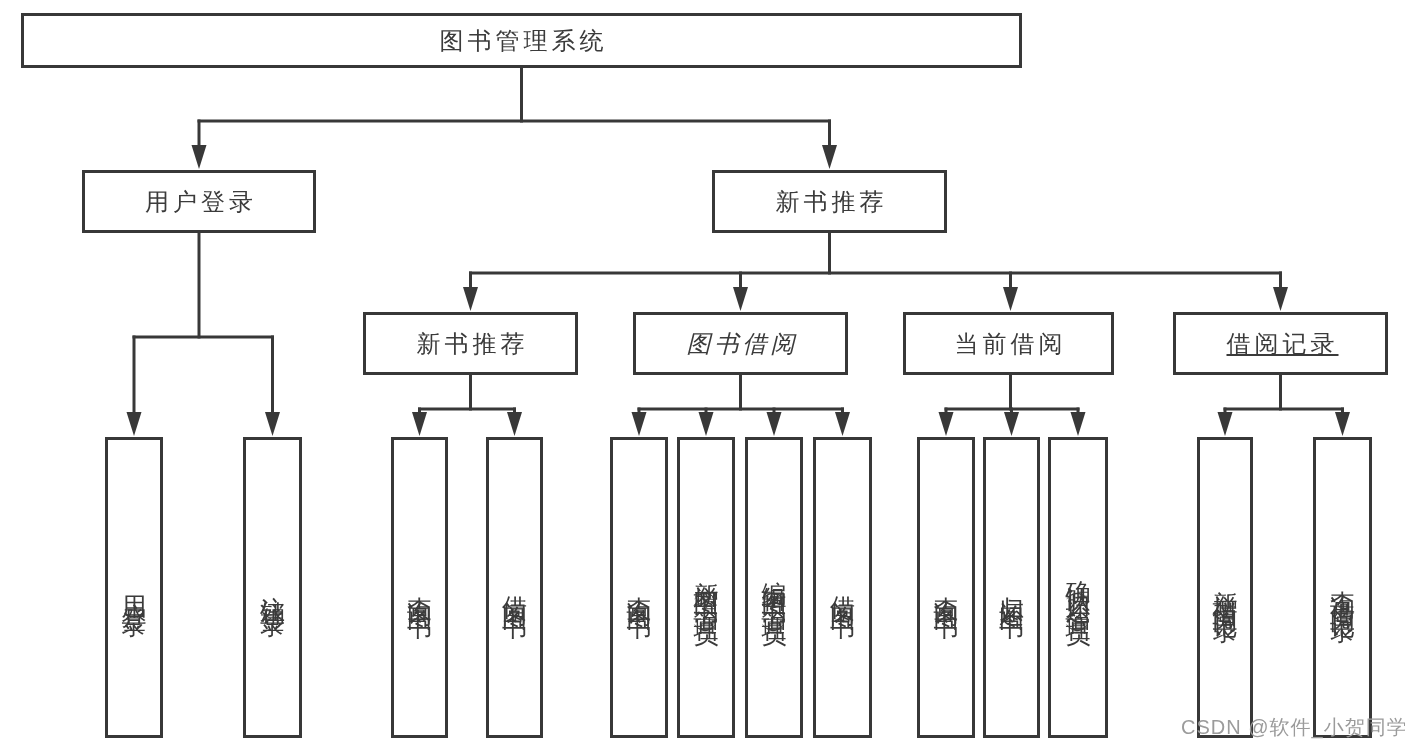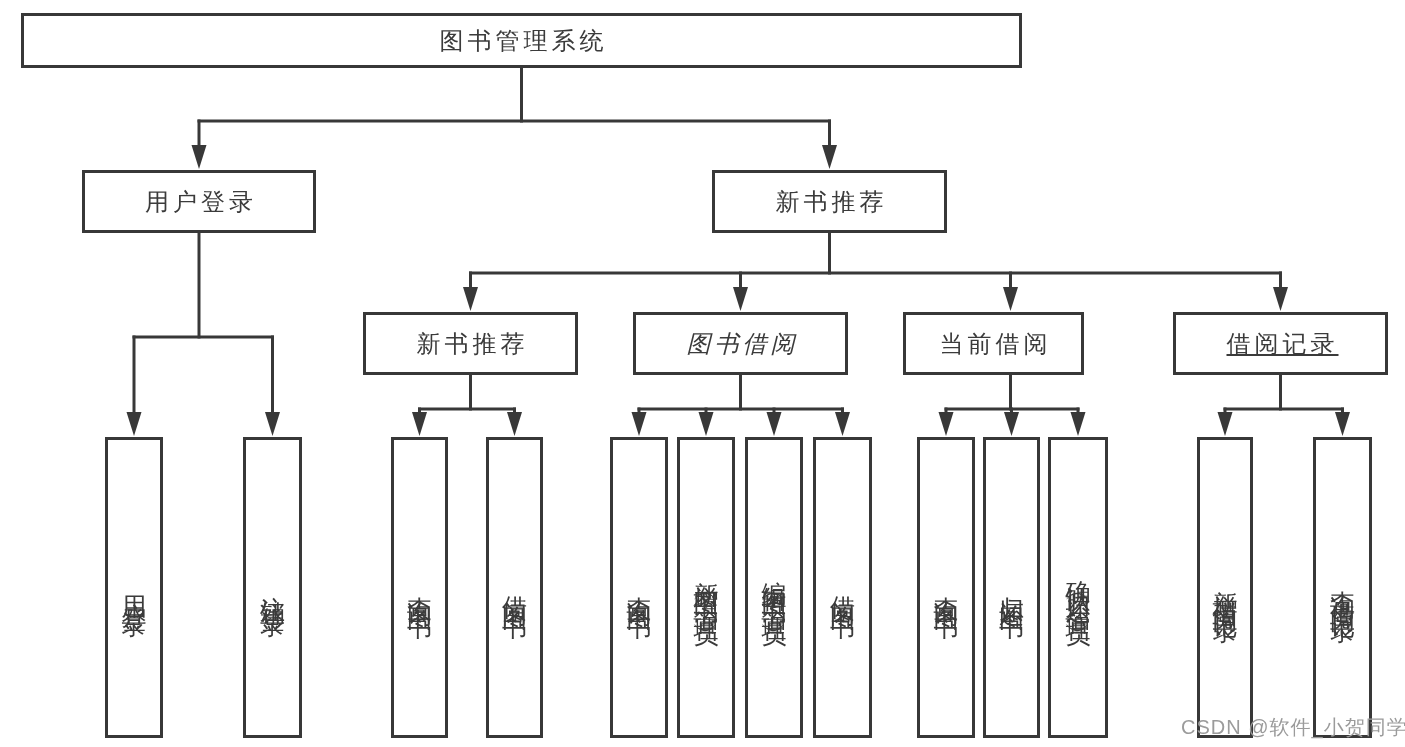--- a/index.html
+++ b/index.html
@@ -125,21 +125,21 @@
       </div>
       <div class="node" style="left: 712px; top: 170px; width: 235px; height: 63px;">
         <span class="label">新书推荐</span>
       </div>
       <div class="node" style="left: 363px; top: 312px; width: 215px; height: 63px;">
         <span class="label">新书推荐</span>
       </div>
       <div class="node" style="left: 633px; top: 312px; width: 215px; height: 63px; font-style: italic;">
         <span class="label">图书借阅</span>
       </div>
-      <div class="node" style="left: 903px; top: 312px; width: 181px; height: 63px;">
+      <div class="node" style="left: 903px; top: 312px; width: 211px; height: 63px;">
         <span class="label">当前借阅</span>
       </div>
       <div class="node" style="left: 1173px; top: 312px; width: 215px; height: 63px; text-decoration: underline;">
         <span class="label">借阅记录</span>
       </div>
       <div class="node vertical" style="left: 105px; top: 437px; width: 58px; height: 301px;">
         <span class="label">用户登录</span>
       </div>
       <div class="node vertical" style="left: 243px; top: 437px; width: 59px; height: 301px;">
         <span class="label">注销登录</span>

